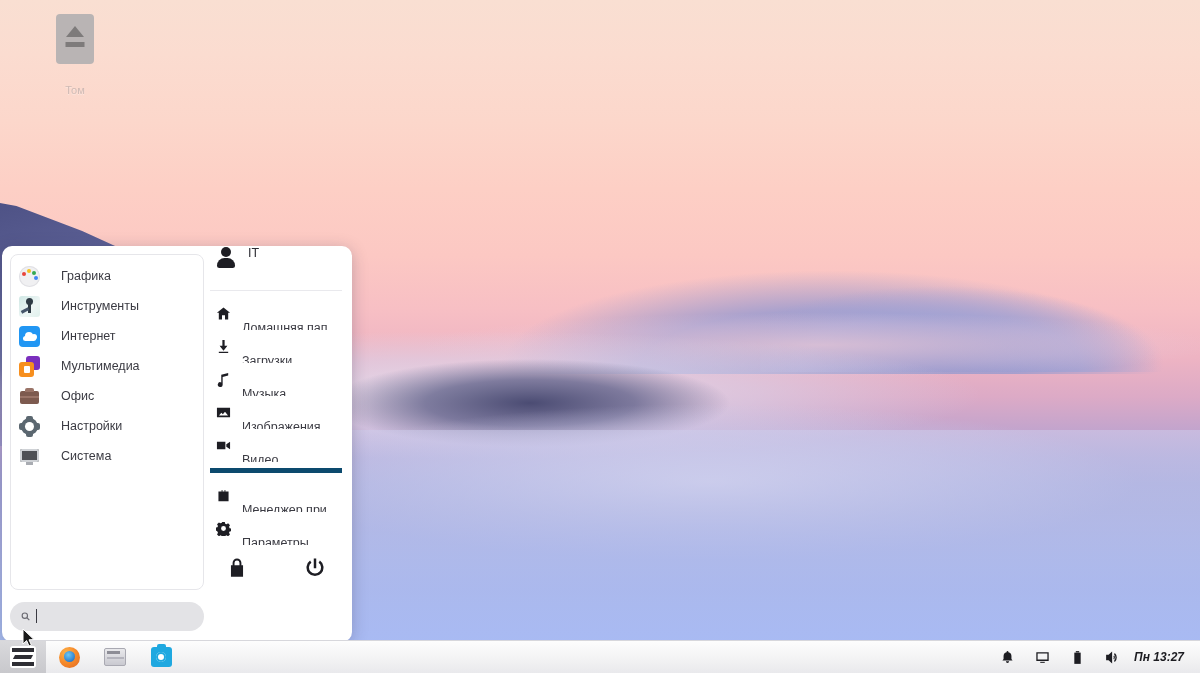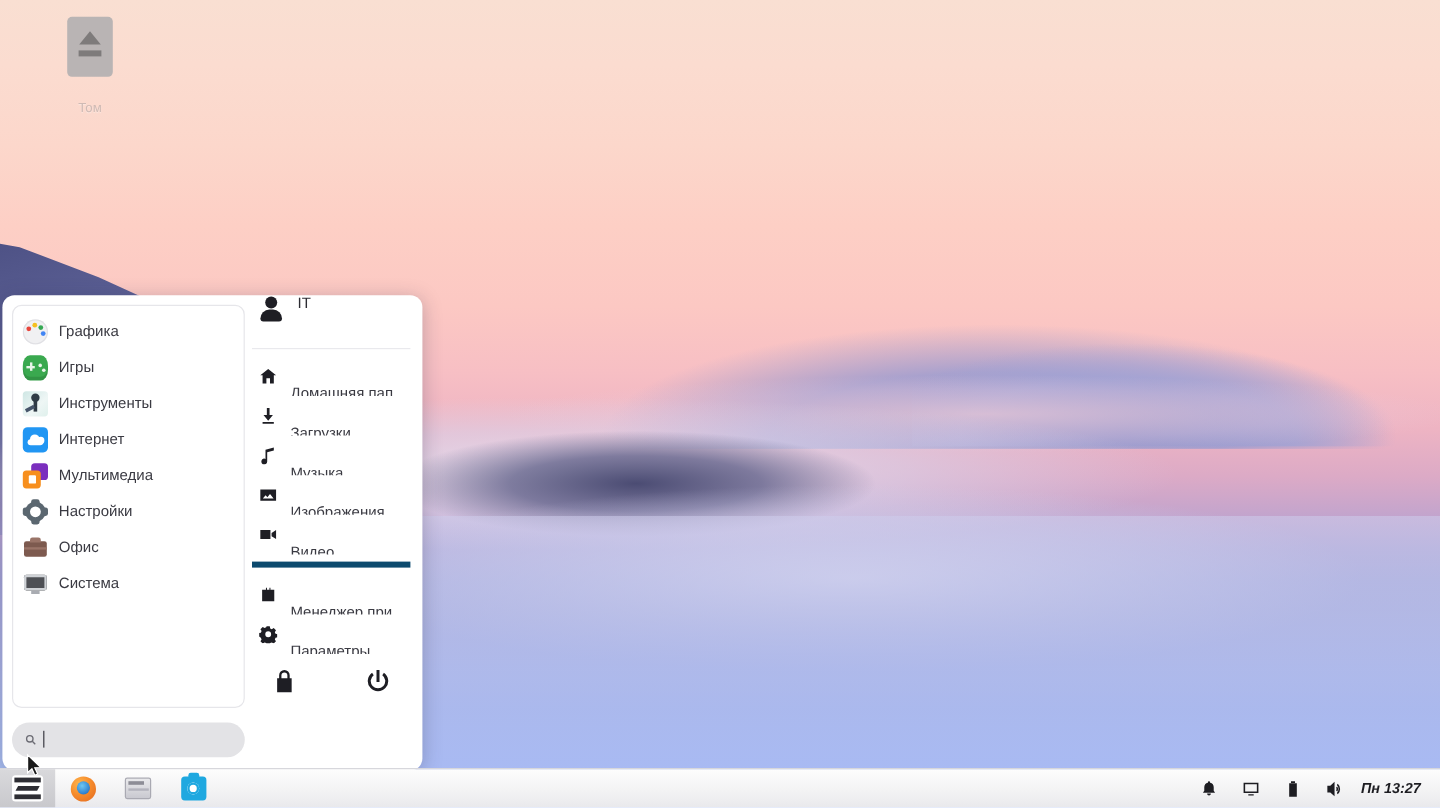--- a/index.html
+++ b/index.html
@@ -109,21 +109,21 @@
 
   
   #categories {
     width: 194px; margin: 8px 0 0 8px;
     border: 1px solid #e6e6ea; border-radius: 8px;
     background: #fff;
     display: flex; flex-direction: column;
     padding: 6px 0;
   }
   .cat-item {
-    display: flex; align-items: center; gap: 9px;
+    display: flex; align-items: center; gap: 21px;
     height: 30px; padding: 0 8px; cursor: default;
   }
   .cat-label { font-size: 12.5px; color: #3a3a42; white-space: nowrap; }
   .cat-icon { width: 21px; height: 21px; flex: 0 0 21px; position: relative; }
 
   
   .ic-palette { border-radius: 50%; background: #f0f0f2; box-shadow: inset 0 0 0 1px #e0e0e4; }
   .ic-palette i { position: absolute; width: 4px; height: 4px; border-radius: 50%; display: block; }
   .ic-palette i:nth-child(1){ left:3px;  top:6px;  background:#e8453c; }
   .ic-palette i:nth-child(2){ left:8px;  top:3px;  background:#f4c020; }
@@ -300,29 +300,20 @@
         <div class="cat-item">
           <span class="cat-icon ic-palette">
               <i></i>
               <i></i>
               <i></i>
               <i></i>
             </span>
           <span class="cat-label">Графика</span>
         </div>
         <div class="cat-item">
-          <span class="cat-icon ic-gamepad">
-              <i></i>
-              <i></i>
-              <i></i>
-              <i></i>
-            </span>
-          <span class="cat-label">Игры</span>
-        </div>
-        <div class="cat-item">
           <span class="cat-icon ic-tools">
               <i></i>
               <i></i>
               <i></i>
             </span>
           <span class="cat-label">Инструменты</span>
         </div>
         <div class="cat-item">
           <span class="cat-icon ic-cloud">
               <i></i>
@@ -333,35 +324,35 @@
         </div>
         <div class="cat-item">
           <span class="cat-icon ic-media">
               <i></i>
               <i></i>
               <i></i>
             </span>
           <span class="cat-label">Мультимедиа</span>
         </div>
         <div class="cat-item">
+          <span class="cat-icon ic-case">
+              <i></i>
+              <i></i>
+              <i></i>
+            </span>
+          <span class="cat-label">Офис</span>
+        </div>
+        <div class="cat-item">
           <span class="cat-icon ic-gear">
               <i></i>
               <i></i>
               <i></i>
               <i></i>
             </span>
           <span class="cat-label">Настройки</span>
-        </div>
-        <div class="cat-item">
-          <span class="cat-icon ic-case">
-              <i></i>
-              <i></i>
-              <i></i>
-            </span>
-          <span class="cat-label">Офис</span>
         </div>
         <div class="cat-item">
           <span class="cat-icon ic-monitor">
               <i></i>
               <i></i>
             </span>
           <span class="cat-label">Система</span>
         </div>
       </div>
 

